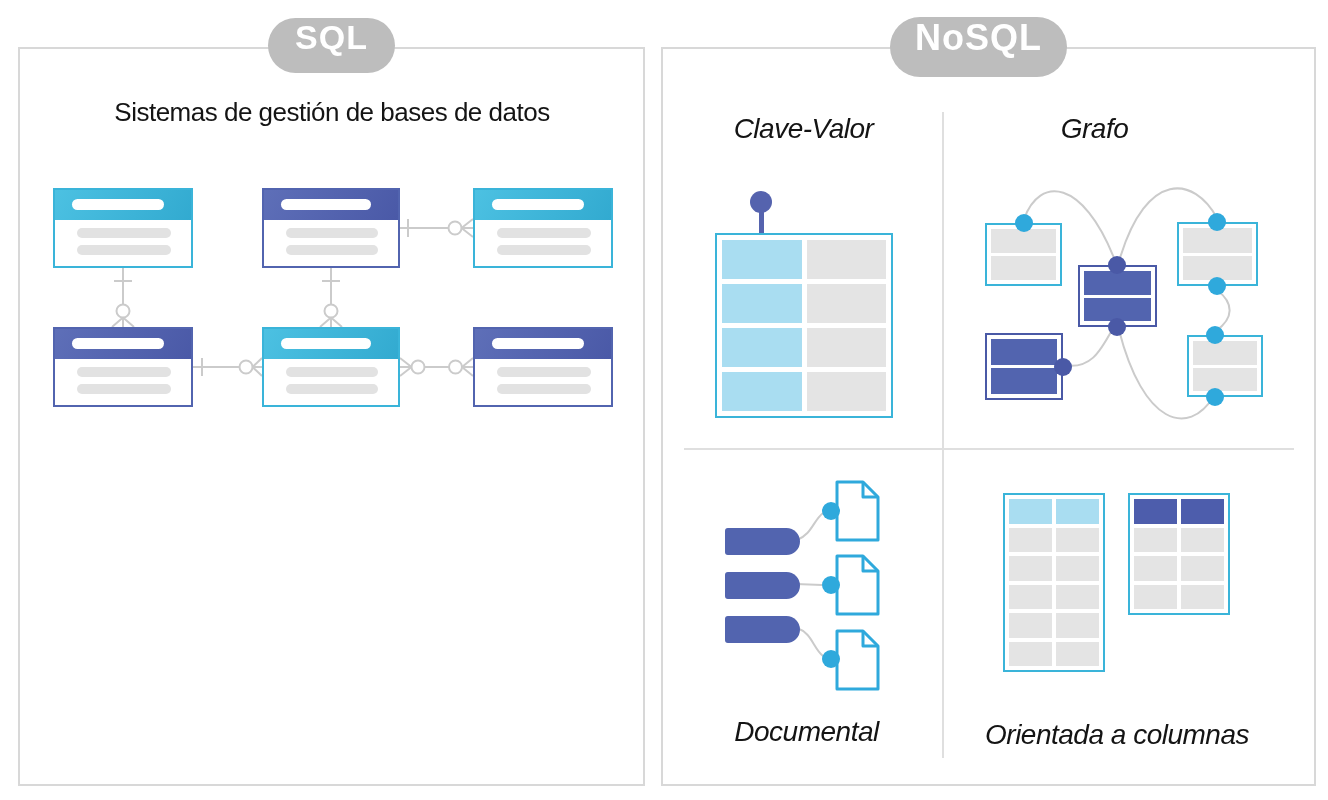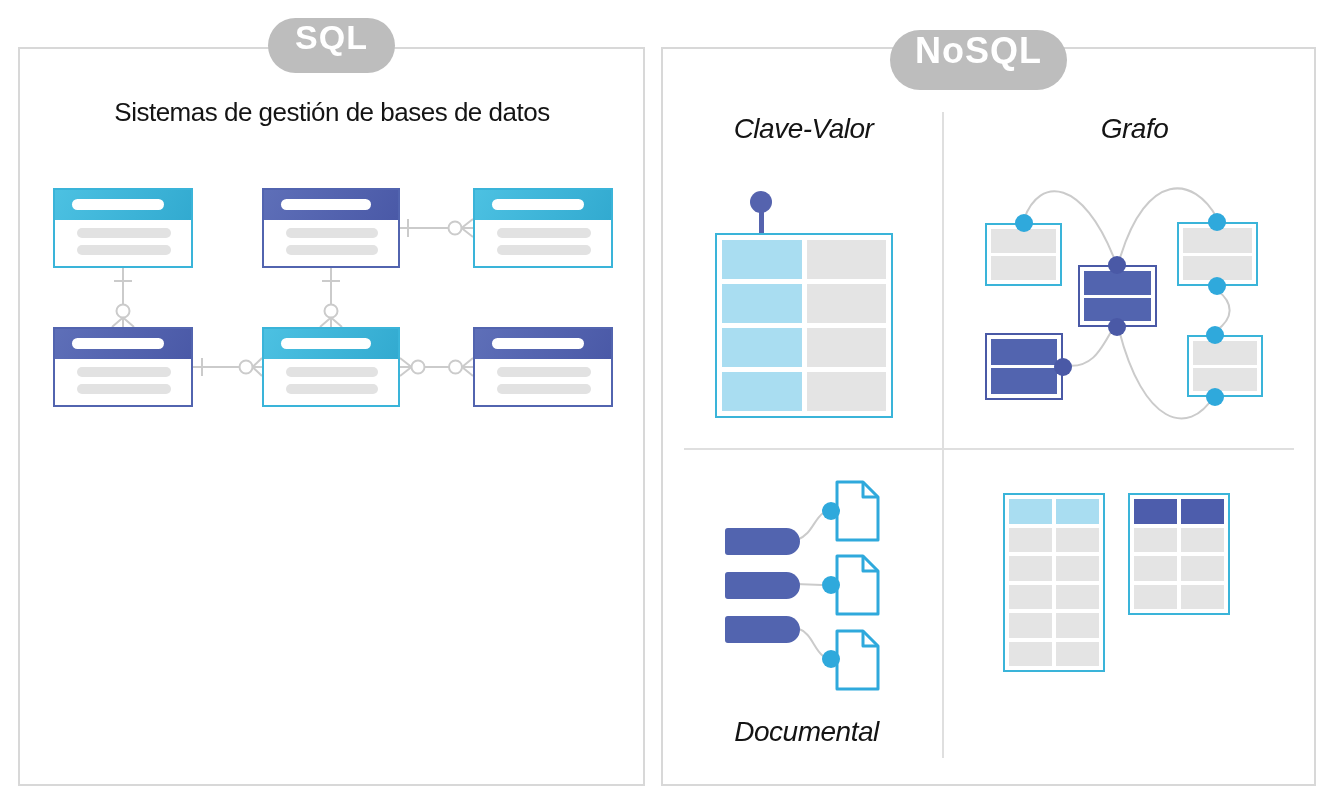--- a/index.html
+++ b/index.html
@@ -9,29 +9,29 @@
 
   
   .panel{position:absolute;border:2px solid var(--border-gray,#d8d8d8);background:transparent;box-sizing:border-box;}
   .panel.sql{left:18px;top:47px;width:627px;height:739px;}
   .panel.nosql{left:661px;top:47px;width:655px;height:739px;}
 
   
   .badge{position:absolute;background:var(--badge-gray,#bdbdbd);color:#fff;font-weight:bold;
          display:flex;align-items:flex-start;justify-content:center;letter-spacing:1px;z-index:6;}
   .badge.sql-badge{left:268px;top:18px;width:127px;height:55px;border-radius:28px;font-size:34px;}
-  .badge.nosql-badge{left:890px;top:30px;width:177px;height:60px;border-radius:30px;font-size:36px;}
+  .badge.nosql-badge{left:890px;top:17px;width:177px;height:60px;border-radius:30px;font-size:36px;}
 
   
   .sql-title{position:absolute;left:38px;top:96px;width:588px;text-align:center;
              font-size:26px;line-height:33px;letter-spacing:-0.5px;color:#141414;z-index:3;}
   .quad-label{position:absolute;text-align:center;font-style:italic;font-size:28px;
               letter-spacing:-0.5px;color:#141414;z-index:3;}
   .lbl-kv{left:691px;top:113px;width:225px;}
-  .lbl-graph{left:1022px;top:113px;width:225px;}
+  .lbl-graph{left:982px;top:113px;width:225px;}
   .lbl-doc{left:694px;top:716px;width:225px;}
   .lbl-col{left:972px;top:719px;width:290px;}
 
   
   .divider{position:absolute;background:var(--divider-gray,#dfdfdf);z-index:1;}
   .divider.v{left:942px;top:112px;width:2px;height:646px;}
   .divider.h{left:684px;top:448px;width:610px;height:2px;}
 
   
   svg.lines{position:absolute;left:0;top:0;width:1328px;height:800px;z-index:2;pointer-events:none;}
@@ -211,20 +211,21 @@
   <section class="panel nosql"></section>
   <div class="badge nosql-badge">
     <span>NoSQL</span>
   </div>
   <div class="divider v"></div>
   <div class="divider h"></div>
 
   <div class="quad-label lbl-kv">Clave-Valor</div>
   <div class="quad-label lbl-graph">Grafo</div>
   <div class="quad-label lbl-doc">Documental</div>
+  <div class="quad-label lbl-col">Orientada a columnas</div>
 
   <div class="pin-head"></div>
   <div class="pin-stem"></div>
   <div class="kv-table">
     <i class="cell key"></i>
       <i class="cell val"></i>
     <i class="cell key"></i>
       <i class="cell val"></i>
     <i class="cell key"></i>
       <i class="cell val"></i>

